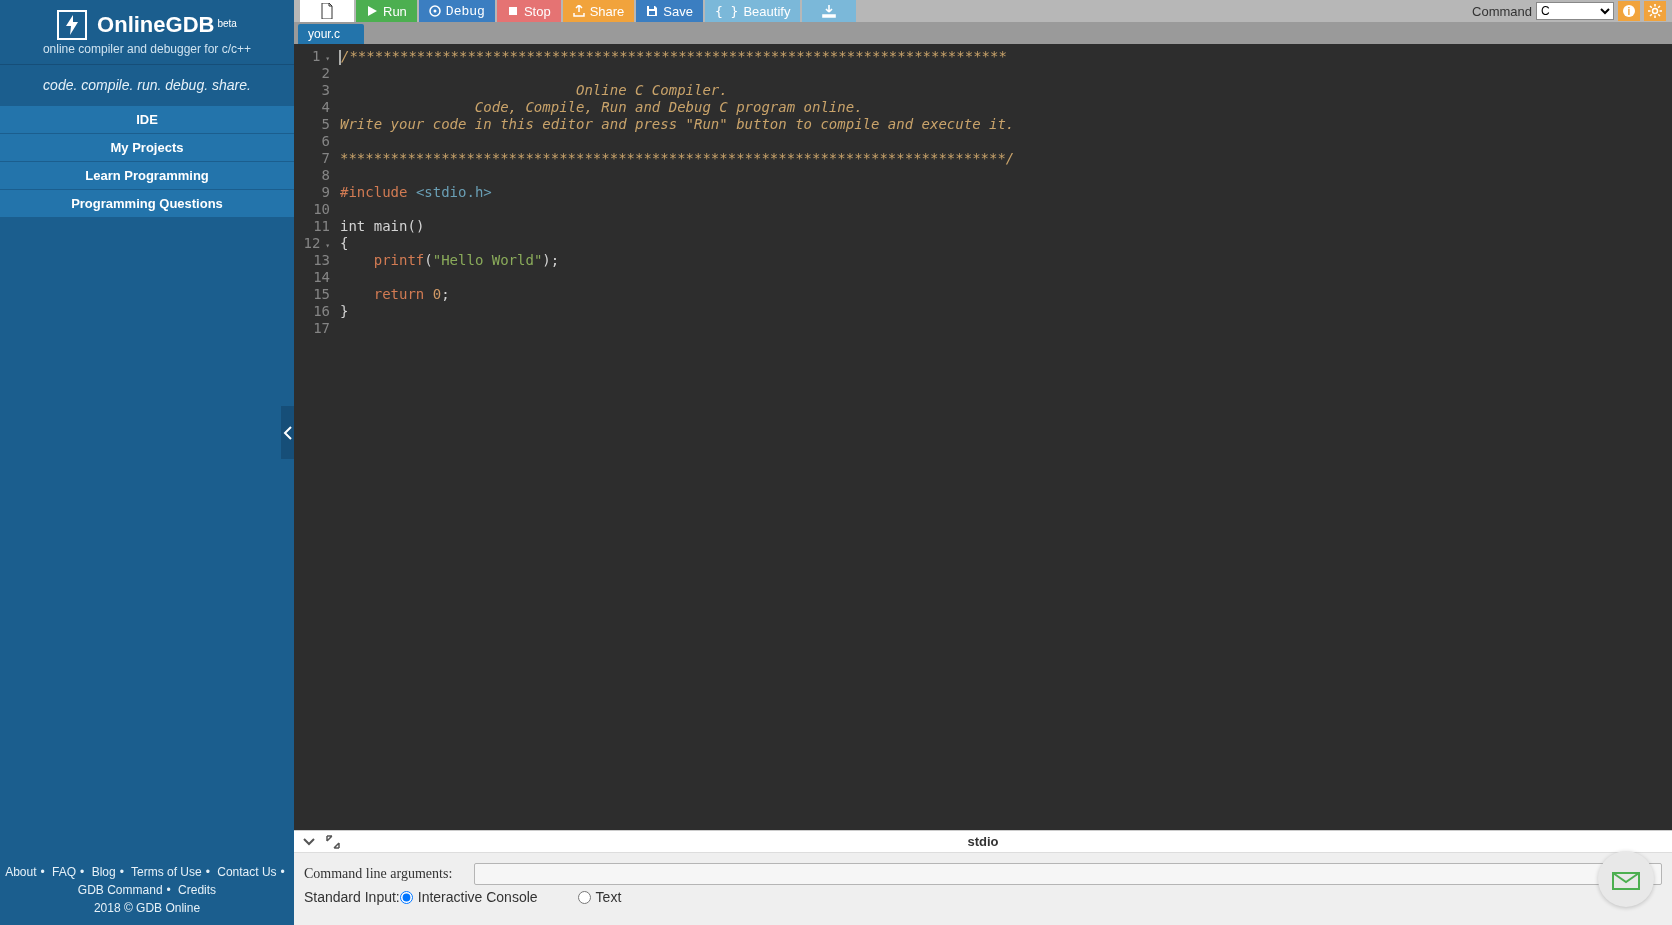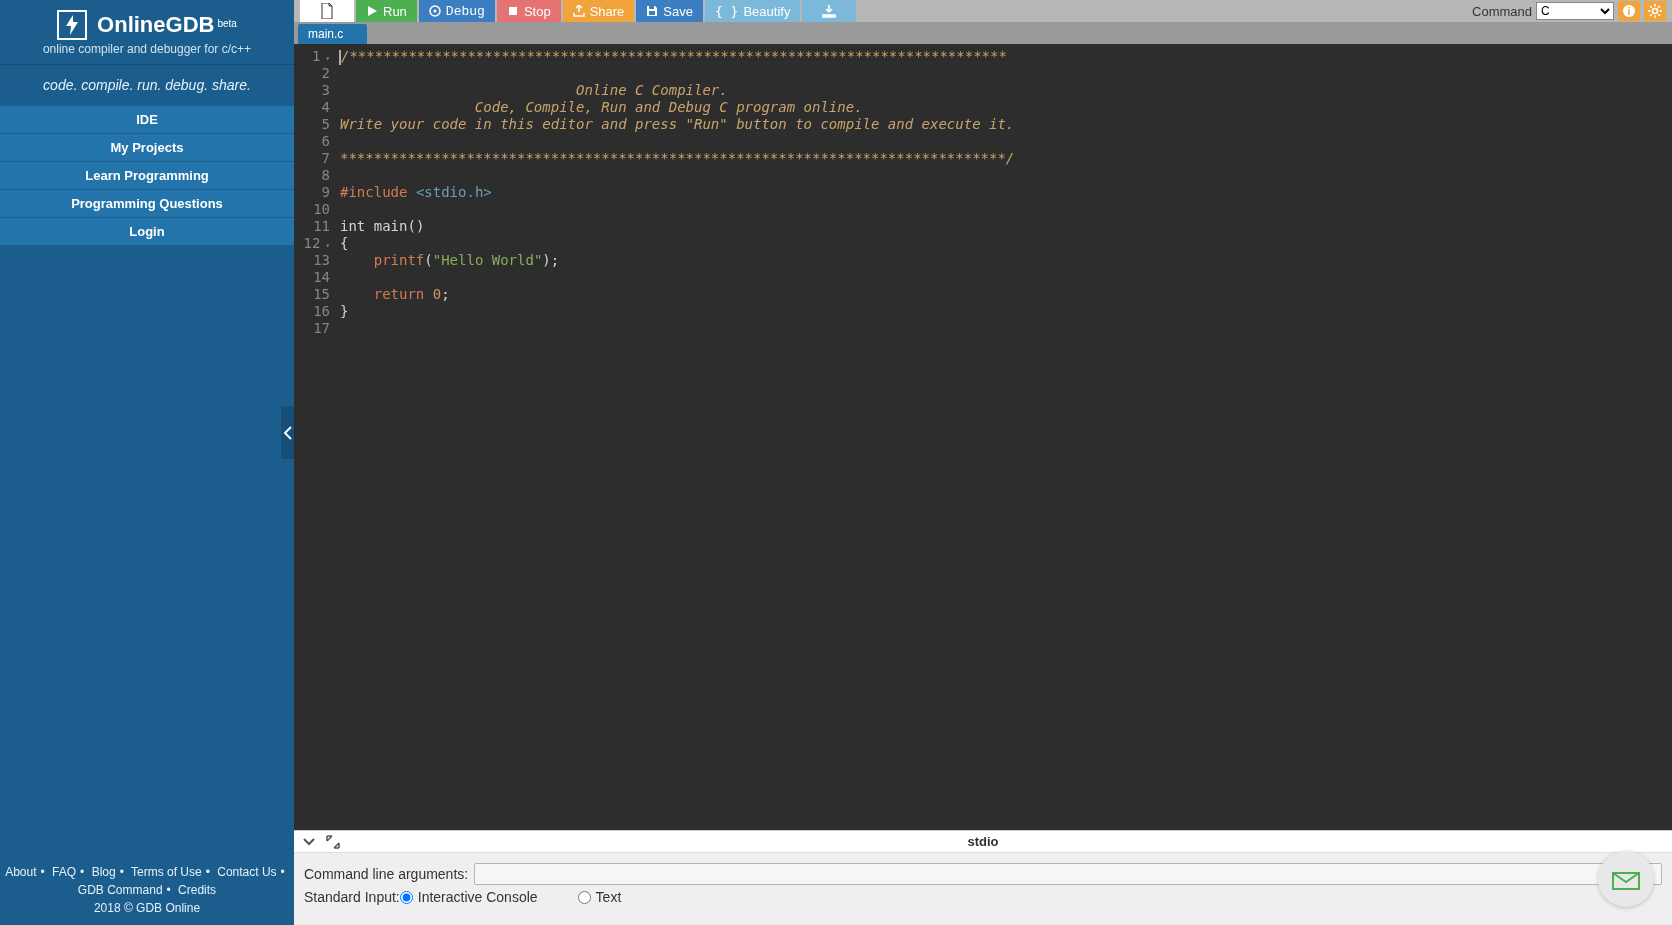--- a/index.html
+++ b/index.html
@@ -55,21 +55,21 @@
 .c-string { color: #8aab5a; }
 .c-num { color: #d19a66; }
 .ac_cursor { display:inline-block; border-left:2px solid #aeafad; height:15px; vertical-align:middle; margin-left:-1px;}
 .bottom { background: #fff; border-top: 1px solid #ccc; }
 .bottom-head { display: flex; align-items: center; position: relative; height: 22px; font-size: 13px; padding: 0 8px; background:#fff; border-bottom:1px solid #ddd;}
 .bottom-head .controls { display: flex; gap: 10px; }
 .bottom-head .controls svg { width: 14px; height: 14px; fill: #555; cursor: pointer; }
 .bottom-head .title { position:absolute; left:50%; transform:translateX(-50%); font-weight:bold; color:#333; }
 .bottom-body { padding: 6px 10px 20px 10px; background:#efefef; }
 .row { display: flex; align-items: center; margin: 4px 0; }
-.row-label { font-size: 14px; color: #333; width: 170px; }
+.row-label { font-size: 14px; color: #333; width: 170px; font-family: Liberation Serif, serif; }
 .cmdline-input { flex: 1; height: 22px; border: 1px solid #b5b5b5; background: #f6f6f6; padding: 0 6px; font-size: 13px; border-radius:2px;}
 .radio-row { font-size: 14px; color: #333; display:flex; align-items:center; gap:0;}
 .radio-row label { margin-right: 40px; display:flex; align-items:center; gap:5px; cursor:pointer;}
 .collapse-handle { position: absolute; left: 281px; top: 406px; width: 13px; height: 53px; background: #164e78; color: #fff; display: flex; align-items: center; justify-content: center; cursor: pointer; z-index: 10; }
 .collapse-handle svg { width:10px; height:14px; fill:#fff;}
 .chat-bubble { position: absolute; right: 18px; bottom: 18px; width: 56px; height: 56px; border-radius: 50%; background: #e8e8e8; display:flex; align-items:center; justify-content:center; box-shadow:0 1px 4px rgba(0,0,0,.2); cursor:pointer; z-index:20;}
 .chat-bubble svg { width:30px; height:24px; }
 </style>
 </head>
 <body>
@@ -87,21 +87,20 @@
       </div>
     </div>
     <div class="subtitle">online compiler and debugger for c/c++</div>
     <div class="divider"></div>
     <div class="tagline">code. compile. run. debug. share.</div>
     <div class="nav">
       <div class="nav-item">IDE</div>
       <div class="nav-item">My Projects</div>
       <div class="nav-item">Learn Programming</div>
       <div class="nav-item">Programming Questions</div>
-      <div class="nav-item">Login</div>
     </div>
     <div class="spacer"></div>
     <div class="footer">
       <div>
         <a>About</a><span class="dot">•</span>
         <a>FAQ</a><span class="dot">•</span>
         <a>Blog</a><span class="dot">•</span>
         <a>Terms of Use</a><span class="dot">•</span>
         <a>Contact Us</a><span class="dot">•</span>
         <a>GDB Command</a><span class="dot">•</span>
@@ -185,21 +184,21 @@
                 <line x1="10.2" y1="10.2" x2="12" y2="12"></line>
                 <line x1="2" y1="12" x2="3.8" y2="10.2"></line>
                 <line x1="10.2" y1="3.8" x2="12" y2="2"></line>
               </g>
             </svg>
         </div>
       </div>
     </div>
 
     <div class="tabbar">
-      <div class="tab">main.c</div>
+      <div class="tab">your.c</div>
     </div>
 
     <div class="editor">
       <div class="gutter" id="gutter">
           <div class="ln fold">1</div>
           <div class="ln">2</div>
           <div class="ln">3</div>
           <div class="ln">4</div>
           <div class="ln">5</div>
           <div class="ln">6</div>

